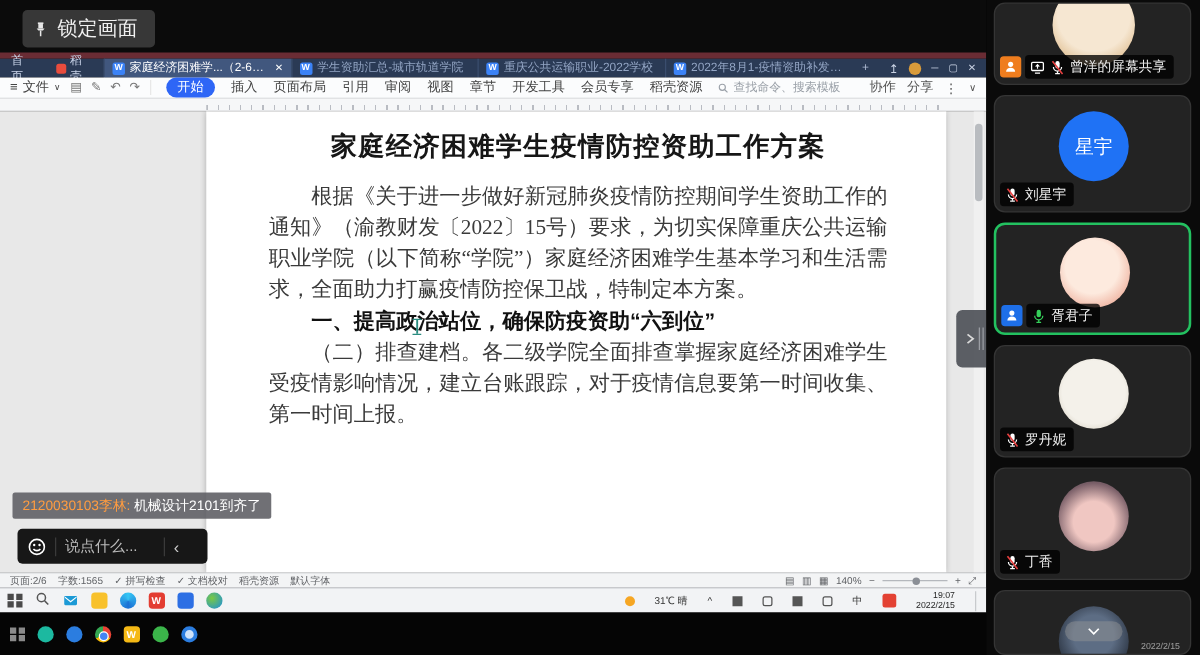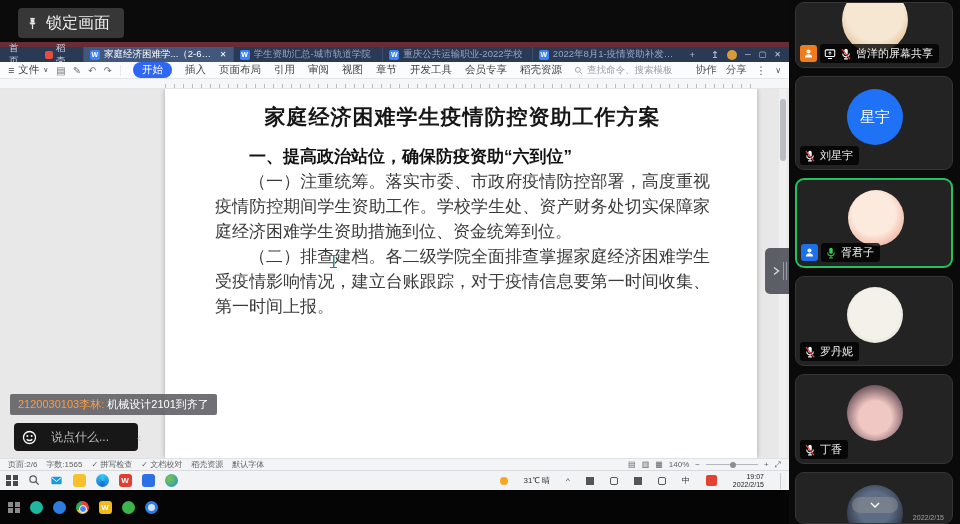--- a/index.html
+++ b/index.html
@@ -103,21 +103,21 @@
   
   .handle { position:absolute; left:765px; top:248px; width:24px; height:46px; background:rgba(82,85,91,.94);
     border-radius:5px 0 0 5px; display:flex; align-items:center; justify-content:center; gap:2px; }
   .handle svg { width:10px; height:10px; }
   .handle .grip { width:1px; height:18px; background:#9a9da3; box-shadow:3px 0 0 #9a9da3; }
 
   
   .chat-msg { position:absolute; left:10px; top:394px; max-width:330px; background:rgba(92,92,98,.88);
     border-radius:2px; padding:3px 8px; font-size:11px; color:#fff; white-space:nowrap; }
   .chat-msg .sender { color:#ff9c40; }
-  .chat-input { position:absolute; left:14px; top:423px; width:124px; height:28px; background:rgba(12,12,12,.95);
+  .chat-input { position:absolute; left:14px; top:423px; width:152px; height:28px; background:rgba(12,12,12,.95);
     border-radius:4px; display:flex; align-items:center; padding:0 8px; gap:7px; }
   .chat-input svg { width:15px; height:15px; flex:0 0 auto; }
   .chat-input .div { width:1px; height:15px; background:#3a3a3a; }
   .chat-input input { background:transparent; border:0; outline:none; width:72px; font-size:12px; color:#ddd; }
   .chat-input input::placeholder { color:#bbb; }
   .chat-input .collapse { color:#ccc; font-size:13px; }
 
   
   .sidebar { position:absolute; left:789px; top:0; width:171px; height:524px; background:#0a0a0a; }
   .tile { position:absolute; left:6px; width:158px; background:#232323; border:1px solid #353535;
@@ -271,22 +271,22 @@
     </div>
   </div>
 
   <div class="ruler">
       <div class="ticks"></div>
     </div>
 
   <div class="docarea">
     <div class="page">
       <div class="doc-title">家庭经济困难学生疫情防控资助工作方案</div>
+      <p>根据《关于进一步做好新冠肺炎疫情防控期间学生资助工作的通知》（渝教财发〔2022〕15号）要求，为切实保障重庆公共运输职业学院（以下简称“学院”）家庭经济困难学生基本学习和生活需求，全面助力打赢疫情防控保卫战，特制定本方案。</p>
       <p class="heading">一、提高政治站位，确保防疫资助“六到位”</p>
-      <p>（一）注重统筹。落实市委、市政府疫情防控部署，高度重视疫情防控期间学生资助工作。学校学生处、资产财务处切实保障家庭经济困难学生资助措施到位、资金统筹到位。</p>
       <p>（二）排查建档。各二级学院全面排查掌握家庭经济困难学生受疫情影响情况，建立台账跟踪，对于疫情信息要第一时间收集、第一时间上报。</p>
 
     </div>
     <div class="ibeam"></div>
     <div class="vscroll">
         <div class="vthumb"></div>
       </div>
   </div>
 
   <div class="statusbar">

